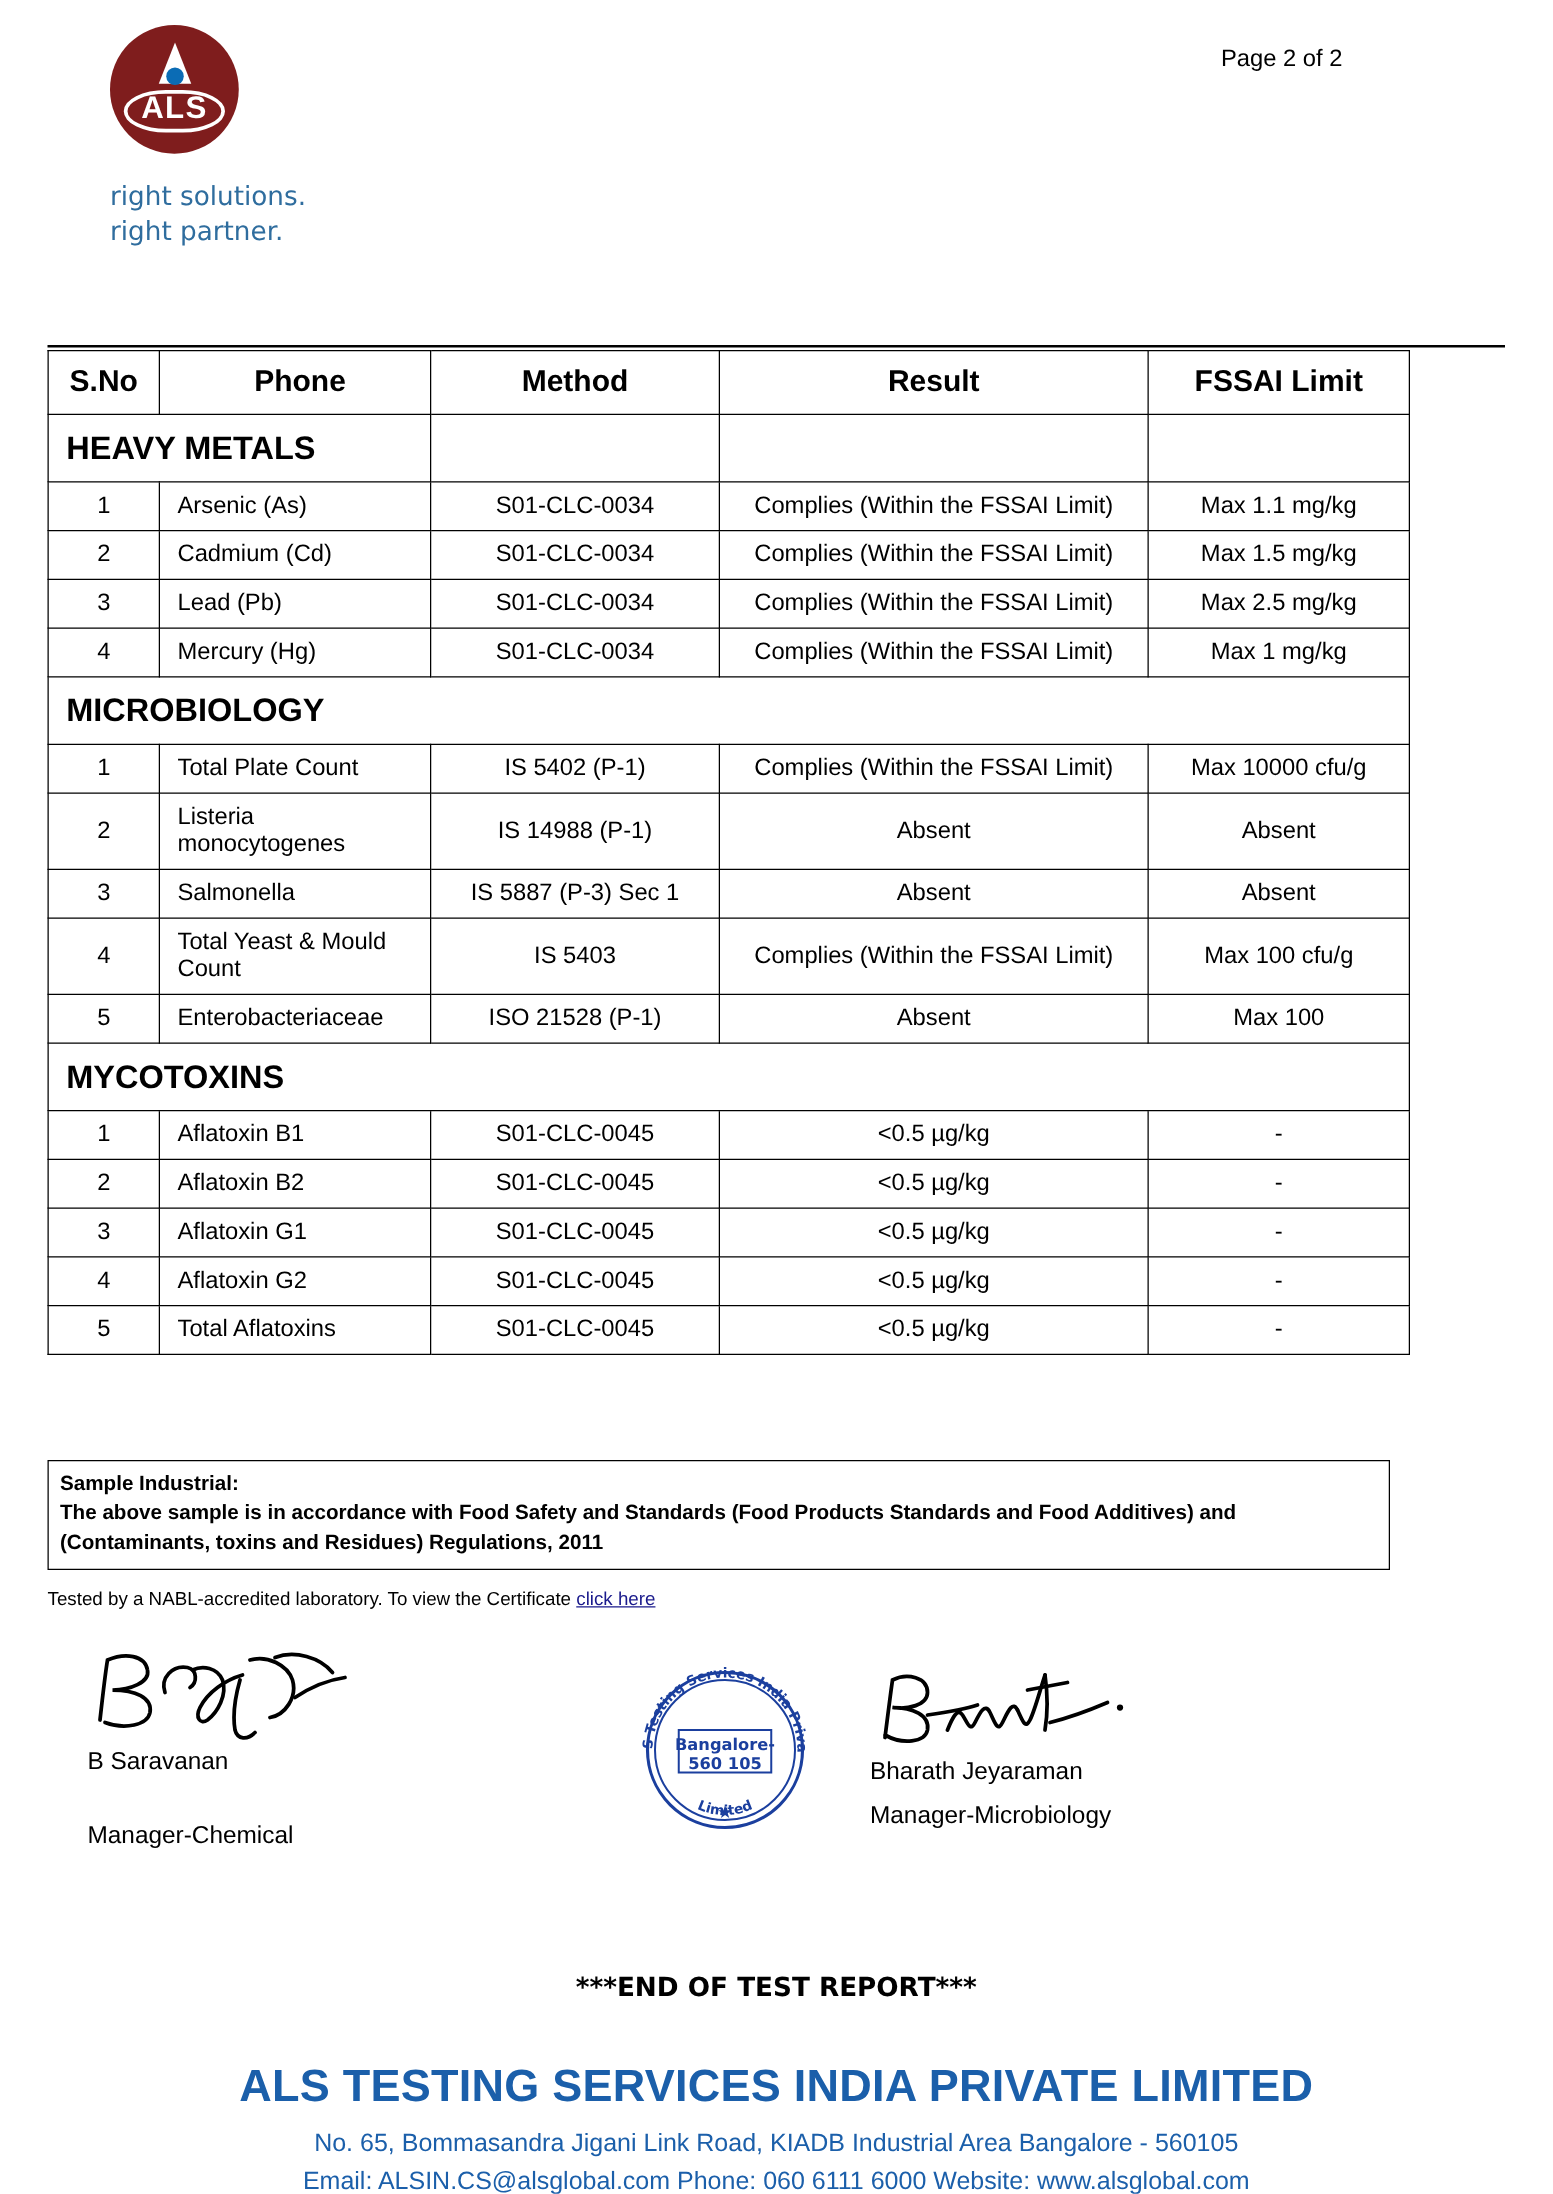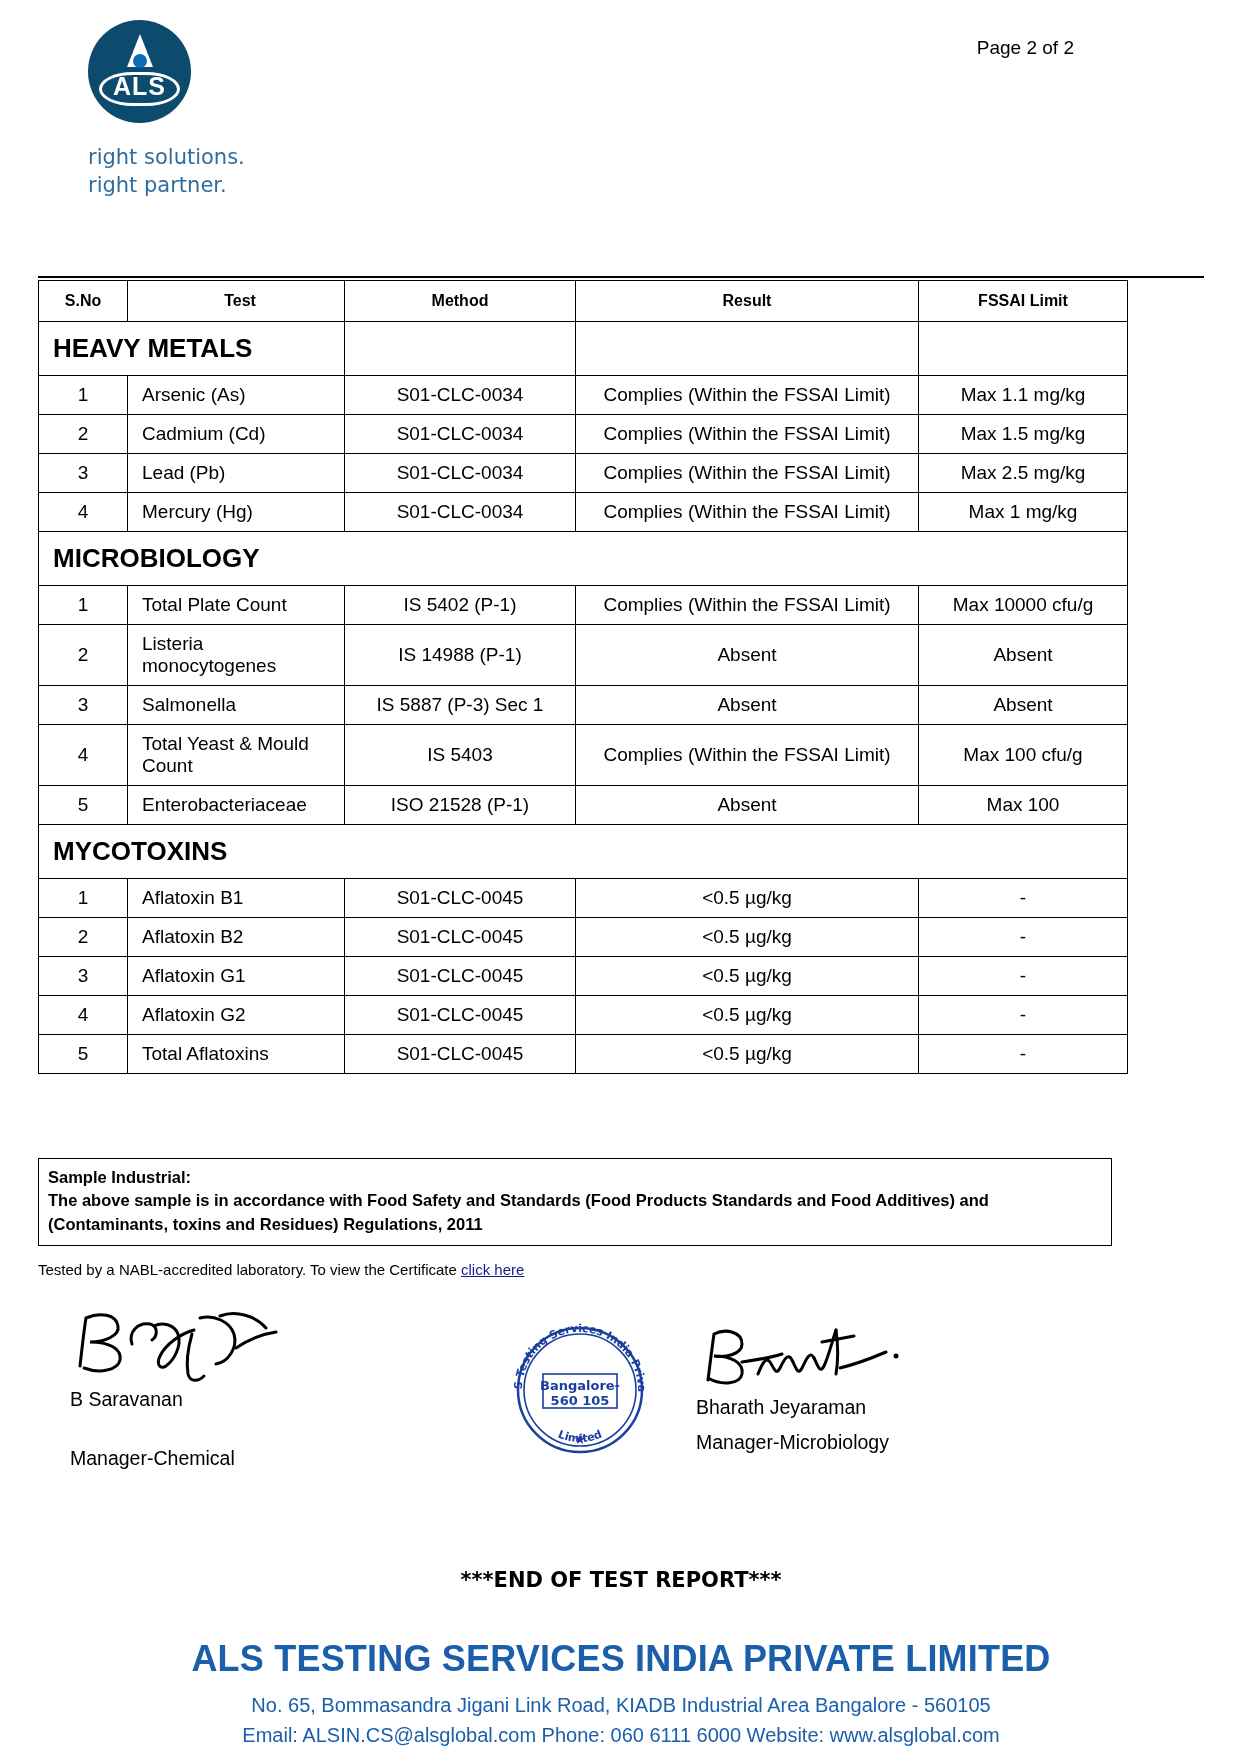--- a/index.html
+++ b/index.html
@@ -38,21 +38,21 @@
   .logo-wrap {
     position: absolute;
     left: 32px;
     top: 20px;
     width: 200px;
   }
   .logo-circle {
     width: 103px;
     height: 103px;
     border-radius: 50%;
-    background: #0c4a6e;
+    background: #7f1d1d;
     position: relative;
     margin-left: 18px;
   }
   .logo-circle .flame {
     position: absolute;
     left: 50%;
     top: 14px;
     transform: translateX(-50%);
     width: 0;
     height: 0;
@@ -118,21 +118,21 @@
   }
   .results-table th,
   .results-table td {
     border: 1px solid #000;
     padding: 8px 6px;
     vertical-align: middle;
   }
   .results-table th {
     font-weight: bold;
     text-align: center;
-    font-size: 16px;
+    font-size: 24px;
     padding: 11px 6px;
   }
   .col-sno    { width: 76px;  text-align: center; }
   .col-test   { width: 196px; text-align: left; padding-left: 14px !important; }
   .col-method { width: 218px; text-align: center; }
   .col-result { width: 330px; text-align: center; }
   .col-limit  { width: 196px; text-align: center; }
   .section-row td {
     font-weight: bold;
     font-size: 26px;
@@ -241,21 +241,21 @@
       </div>
     </div>
 
     <div class="header-rule"></div>
   </div>
 
   <table class="results-table">
     <thead>
       <tr>
         <th class="col-sno">S.No</th>
-        <th class="col-test" style="text-align:center">Test</th>
+        <th class="col-test" style="text-align:center">Phone</th>
         <th class="col-method">Method</th>
         <th class="col-result">Result</th>
         <th class="col-limit">FSSAI Limit</th>
       </tr>
     </thead>
 
     <tbody>
 
       <tr class="section-row">
         <td colspan="2">HEAVY METALS</td>

